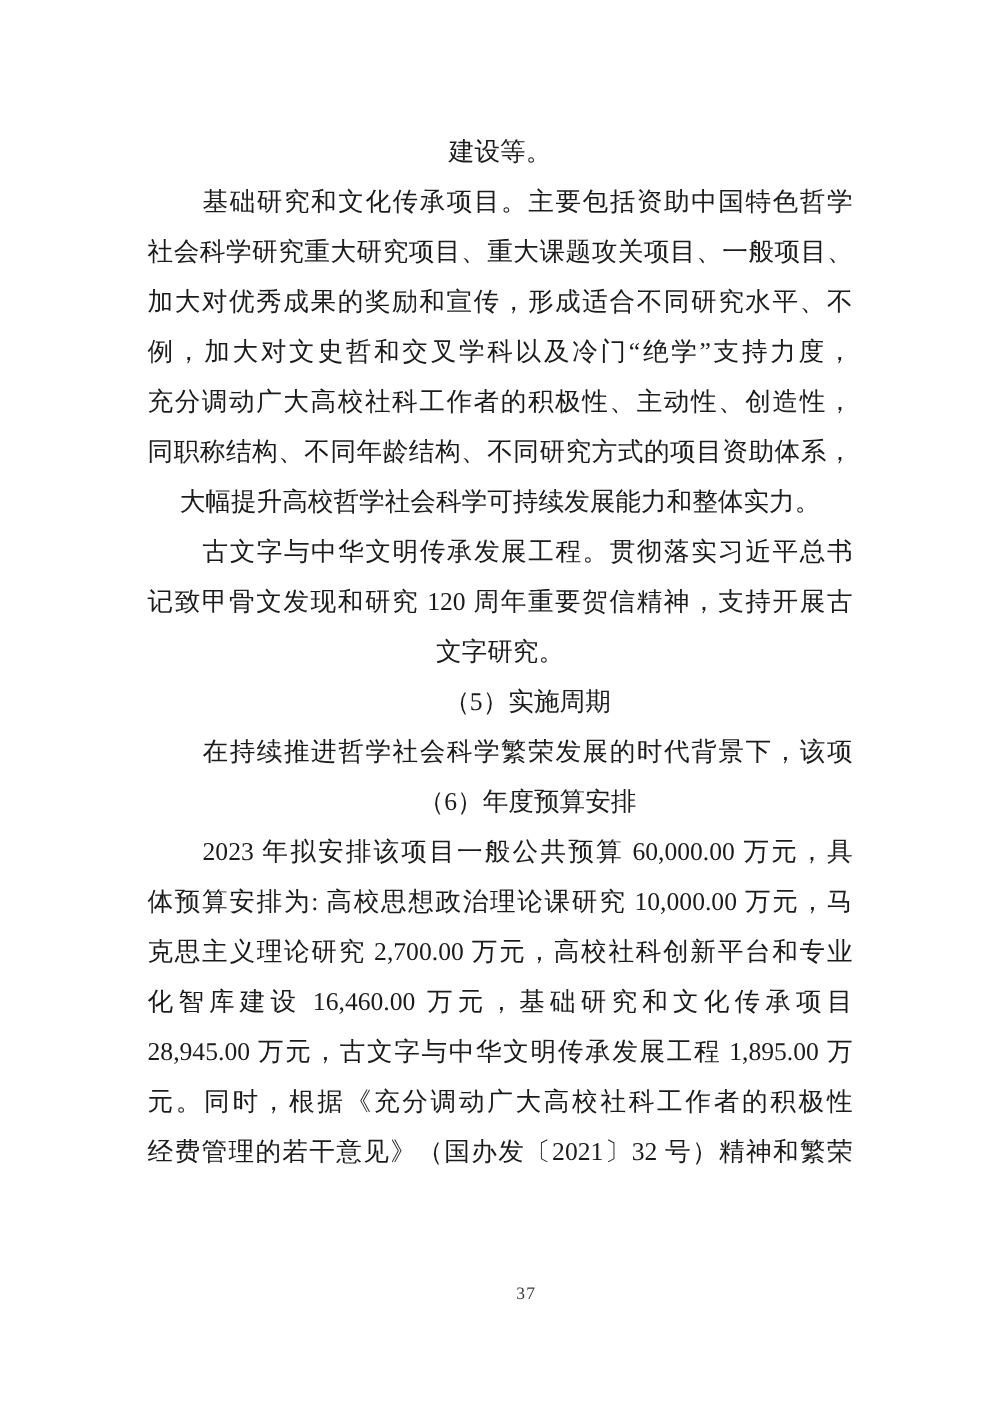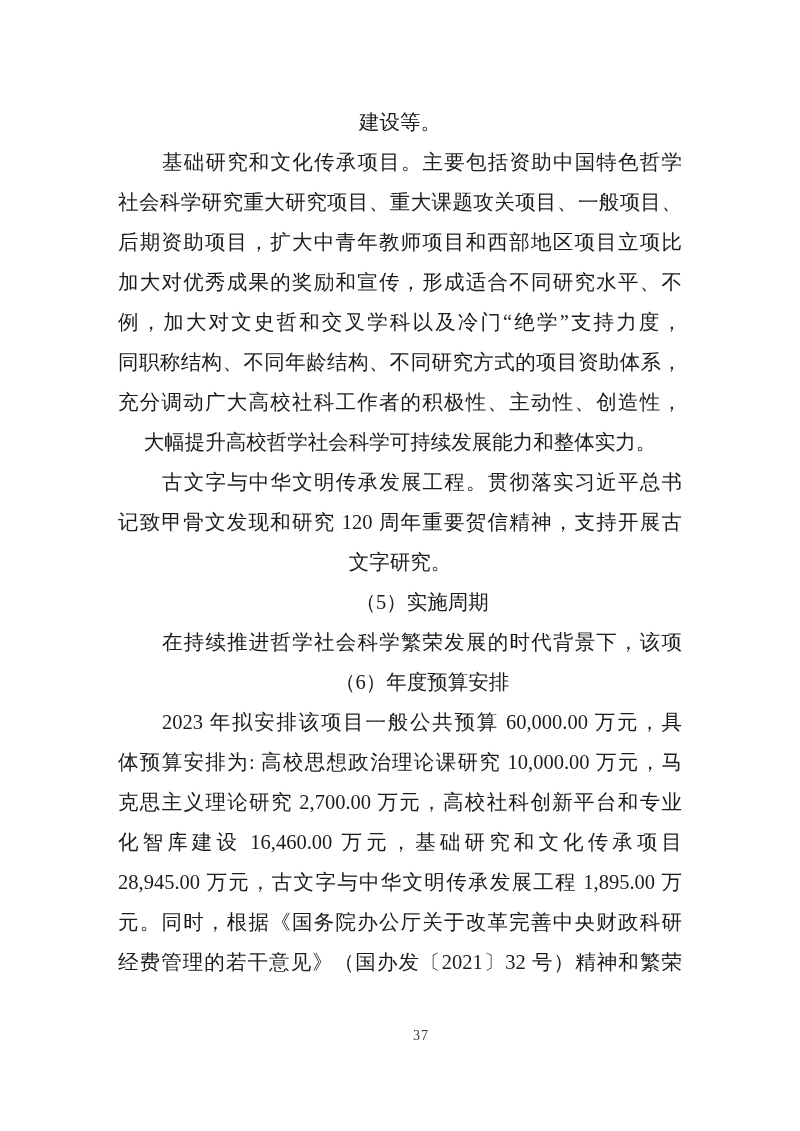--- a/index.html
+++ b/index.html
@@ -55,34 +55,33 @@
   }
 </style>
 </head>
 <body>
 
 <div class="page">
   <div class="content">
     <div class="line">建设等。</div>
     <div class="line just indent">基础研究和文化传承项目。主要包括资助中国特色哲学</div>
     <div class="line just">社会科学研究重大研究项目、重大课题攻关项目、一般项目、</div>
-    <div class="line just">后期资助项目，扩大中青年教师项目和西部地区项目立项比</div>
     <div class="line just">加大对优秀成果的奖励和宣传，形成适合不同研究水平、不</div>
     <div class="line just">例，加大对文史哲和交叉学科以及冷门“绝学”支持力度，</div>
+    <div class="line just">充分调动广大高校社科工作者的积极性、主动性、创造性，</div>
     <div class="line just">同职称结构、不同年龄结构、不同研究方式的项目资助体系，</div>
-    <div class="line just">充分调动广大高校社科工作者的积极性、主动性、创造性，</div>
     <div class="line">大幅提升高校哲学社会科学可持续发展能力和整体实力。</div>
     <div class="line just indent">古文字与中华文明传承发展工程。贯彻落实习近平总书</div>
     <div class="line just">记致甲骨文发现和研究 120 周年重要贺信精神，支持开展古</div>
     <div class="line">文字研究。</div>
     <div class="line indent">（5）实施周期</div>
     <div class="line just indent">在持续推进哲学社会科学繁荣发展的时代背景下，该项</div>
     <div class="line indent">（6）年度预算安排</div>
     <div class="line just indent">2023 年拟安排该项目一般公共预算 60,000.00 万元，具</div>
     <div class="line just">体预算安排为: 高校思想政治理论课研究 10,000.00 万元，马</div>
     <div class="line just">克思主义理论研究 2,700.00 万元，高校社科创新平台和专业</div>
     <div class="line just">化智库建设 16,460.00 万元，基础研究和文化传承项目</div>
     <div class="line just">28,945.00 万元，古文字与中华文明传承发展工程 1,895.00 万</div>
-    <div class="line just">元。同时，根据《国务院办公厅关于改革完善中央财政科研</div>
+    <div class="line just">元。同时，根据《充分调动广大高校社科工作者的积极性</div>
     <div class="line just">经费管理的若干意见》（国办发〔2021〕32 号）精神和繁荣</div>
   </div>
   <div class="pagenum">37</div>
 </div>
 
 </body></html>

